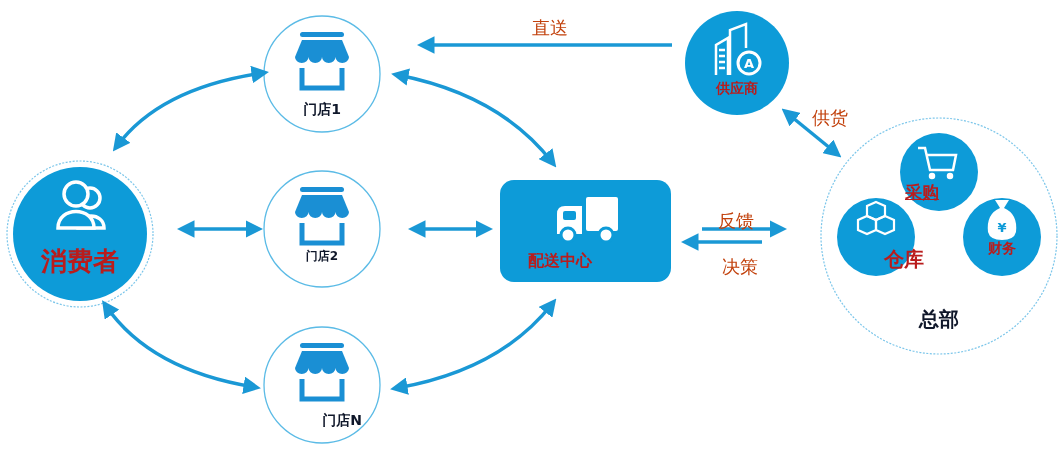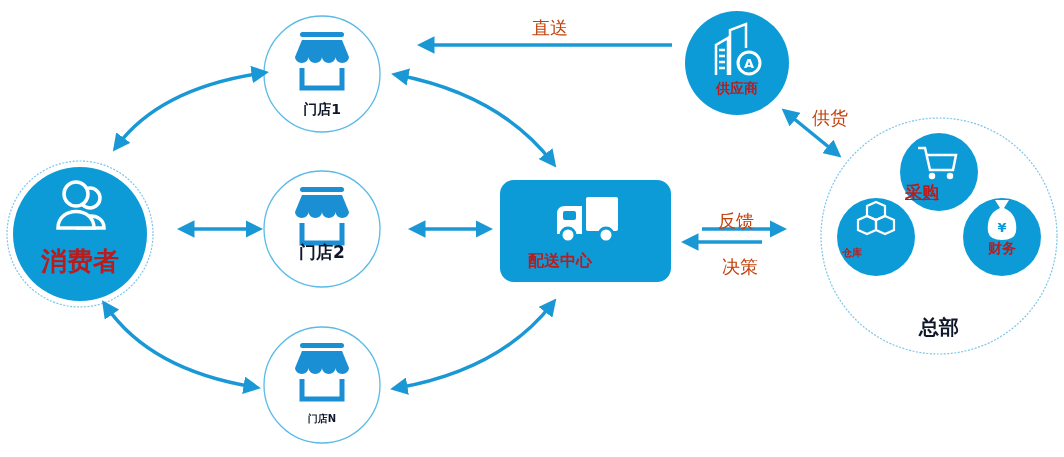--- a/index.html
+++ b/index.html
@@ -112,25 +112,25 @@
     <path d="M397,388 Q500,370 552,304" marker-start="url(#ah)" marker-end="url(#ah)"></path>
     <path d="M672,45 L424,45" marker-end="url(#ah)"></path>
     <path d="M702,229 L780,229" marker-end="url(#ah)"></path>
     <path d="M762,242 L688,242" marker-end="url(#ah)"></path>
     <path d="M787,113 L836,153" marker-start="url(#ah)" marker-end="url(#ah)"></path>
   </g>
 </svg>
 
 <div class="lbl white-bold" style="left:20px;top:244px;width:120px;font-size:26px;">消费者</div>
 <div class="lbl blue-bold" style="left:282px;top:101px;width:80px;font-size:14px;">门店1</div>
-<div class="lbl blue-bold" style="left:282px;top:241px;width:80px;font-size:17px;">门店2</div>
-<div class="lbl blue-bold" style="left:282px;top:412px;width:80px;font-size:10px;">门店N</div>
+<div class="lbl blue-bold" style="left:282px;top:248px;width:80px;font-size:12px;">门店2</div>
+<div class="lbl blue-bold" style="left:282px;top:412px;width:80px;font-size:14px;text-align:right;">门店N</div>
 <div class="lbl white-bold" style="left:504px;top:251px;width:112px;font-size:16px;">配送中心</div>
 <div class="lbl white-bold" style="left:697px;top:80px;width:80px;font-size:14px;">供应商</div>
 <div class="lbl white-bold" style="left:892px;top:181px;width:60px;font-size:17px;text-decoration:underline;">采购</div>
-<div class="lbl white-bold" style="left:822px;top:246px;width:60px;font-size:10px;">仓库</div>
+<div class="lbl white-bold" style="left:874px;top:246px;width:60px;font-size:20px;">仓库</div>
 <div class="lbl white-bold" style="left:972px;top:240px;width:60px;font-size:14px;">财务</div>
-<div class="lbl blue-bold" style="left:899px;top:306px;width:80px;font-size:20px;margin-top:8px;">总部</div>
+<div class="lbl blue-bold" style="left:899px;top:306px;width:80px;font-size:20px;">总部</div>
 
 <div class="lbl edge-label" style="left:520px;top:16px;width:60px;">直送</div>
 <div class="lbl edge-label" style="left:706px;top:193px;width:60px;margin-top:16px;">反馈</div>
 <div class="lbl edge-label" style="left:710px;top:255px;width:60px;">决策</div>
 <div class="lbl edge-label" style="left:800px;top:106px;width:60px;font-family:Liberation Mono, monospace;">供货</div>
 
 </body></html>

